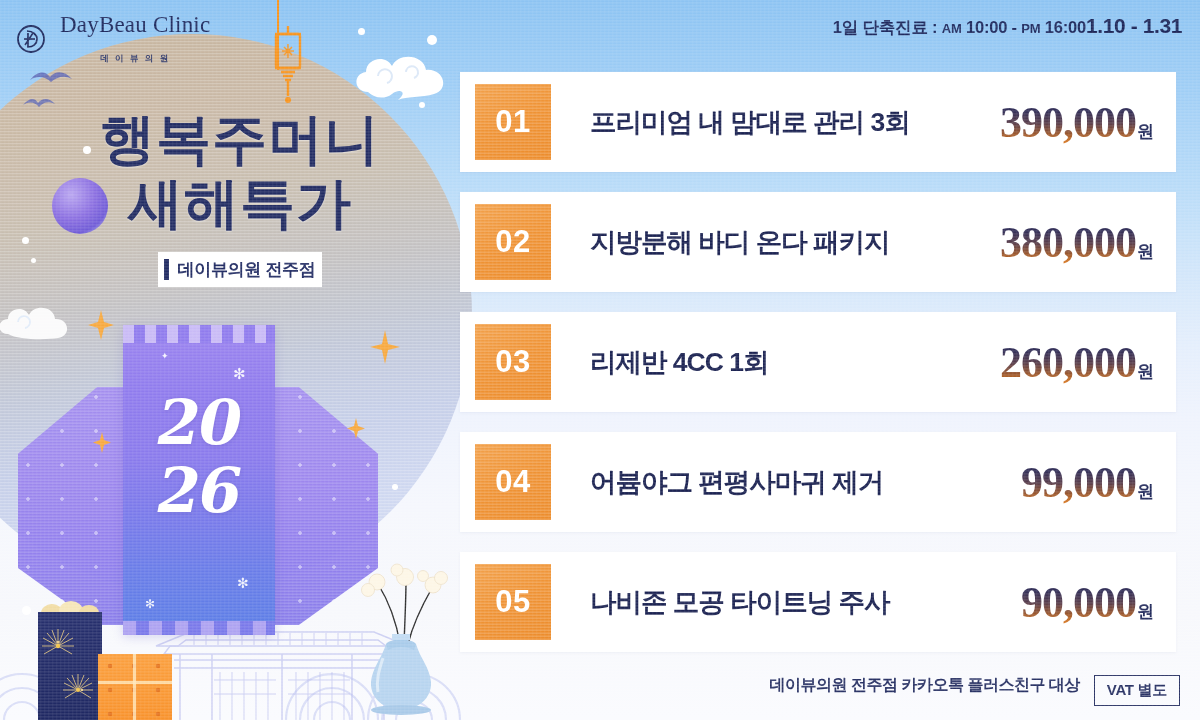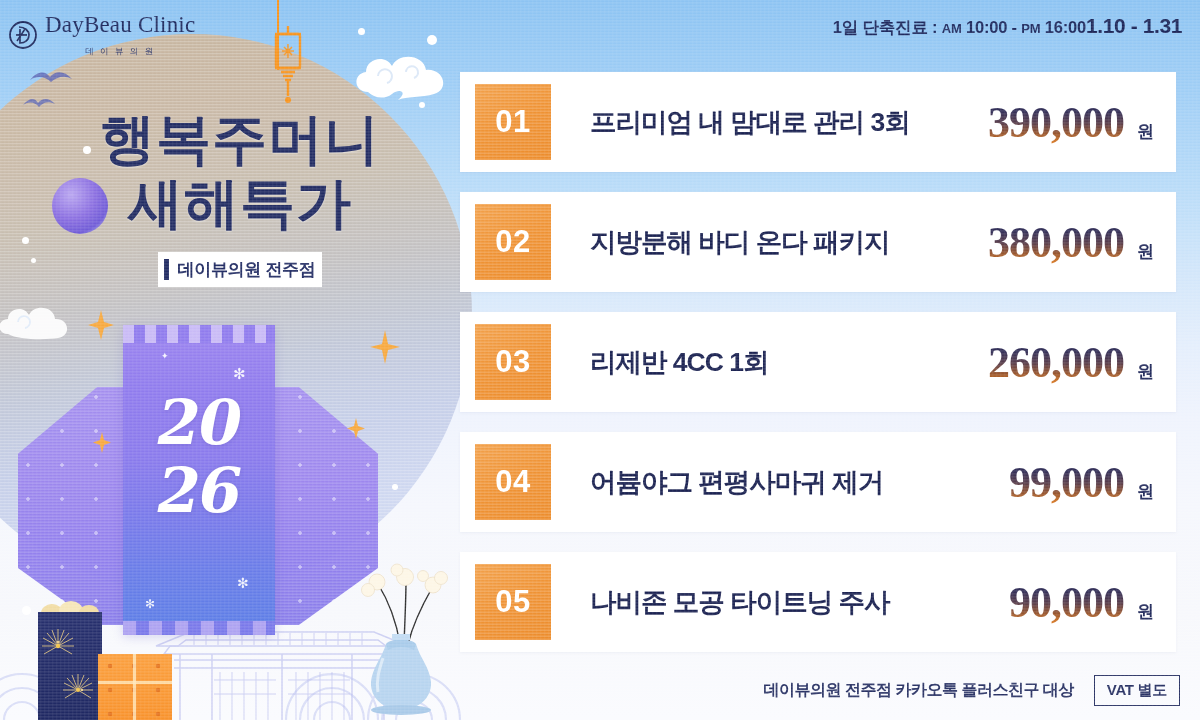--- a/index.html
+++ b/index.html
@@ -180,33 +180,33 @@
   }
 
   
   .vase{ position:absolute; left:348px; bottom:0; z-index:12; }
 
   
   .sparkle{ position:absolute; z-index:13; }
 
   
   .logo{
-    position:absolute; left:8px; top:12px;
-    display:flex; align-items:center; gap:7px;
+    position:absolute; left:16px; top:12px;
+    display:flex; align-items:center; gap:14px;
     z-index:30;
   }
   .logo-mark{ flex:0 0 auto; }
   .logo-text-wrap{ display:flex; flex-direction:column; align-items:center; }
   .logo-name{
     font-family:"Liberation Serif","DejaVu Serif",serif;
     font-size:23px; color:#1f2a5e; letter-spacing:.2px; white-space:nowrap;
   }
   .logo-sub{
     font-size:8.5px; color:#2c376b; letter-spacing:2px;
-    margin-top:8px; font-weight:400; white-space:nowrap;
+    margin-top:15px; font-weight:700; white-space:nowrap;
   }
 
   .header-info{
     position:absolute; right:18px; top:14px;
     display:flex; align-items:baseline; gap:0;
     z-index:30; white-space:nowrap;
   }
   .hours{
     font-size:16.5px; font-weight:700; color:#1f2a5e; letter-spacing:-.2px;
   }
@@ -269,41 +269,41 @@
     pointer-events:none;
   }
   .pc-title{
     flex:1 1 auto;
     padding-left:39px;
     font-size:26.5px; font-weight:700; color:#1c2352;
     letter-spacing:-1px; white-space:nowrap;
   }
   .pc-price{
     flex:0 0 auto;
-    display:flex; align-items:baseline; gap:13px;
+    display:flex; align-items:baseline; gap:1px;
   }
   .pc-amount{
     font-family:"Liberation Serif","DejaVu Serif",serif;
     font-size:44px; font-weight:700; letter-spacing:-1px;
     background:linear-gradient(180deg,
       #2b2b55 0%, #332f58 28%, #5b3e4a 52%,
       #a05a2c 74%, #d8761f 90%, #ef8b1d 100%);
     -webkit-background-clip:text;
     background-clip:text;
     color:transparent;
     -webkit-text-fill-color:transparent;
   }
   .pc-won{
     font-size:17px; font-weight:700; color:#20285a;
   }
 
   
   .footer{
     position:absolute; right:20px; bottom:14px;
-    display:flex; align-items:center; gap:20px;
+    display:flex; gap:14px;
     z-index:30;
   }
   .footer-note{
     font-size:16px; font-weight:700; color:#2a3365; letter-spacing:-.5px;
   }
   .vat-badge{
     border:1.6px solid #2a3365;
     padding:5px 12px;
     font-size:15px; font-weight:700; color:#2a3365; letter-spacing:-.3px;
   }

